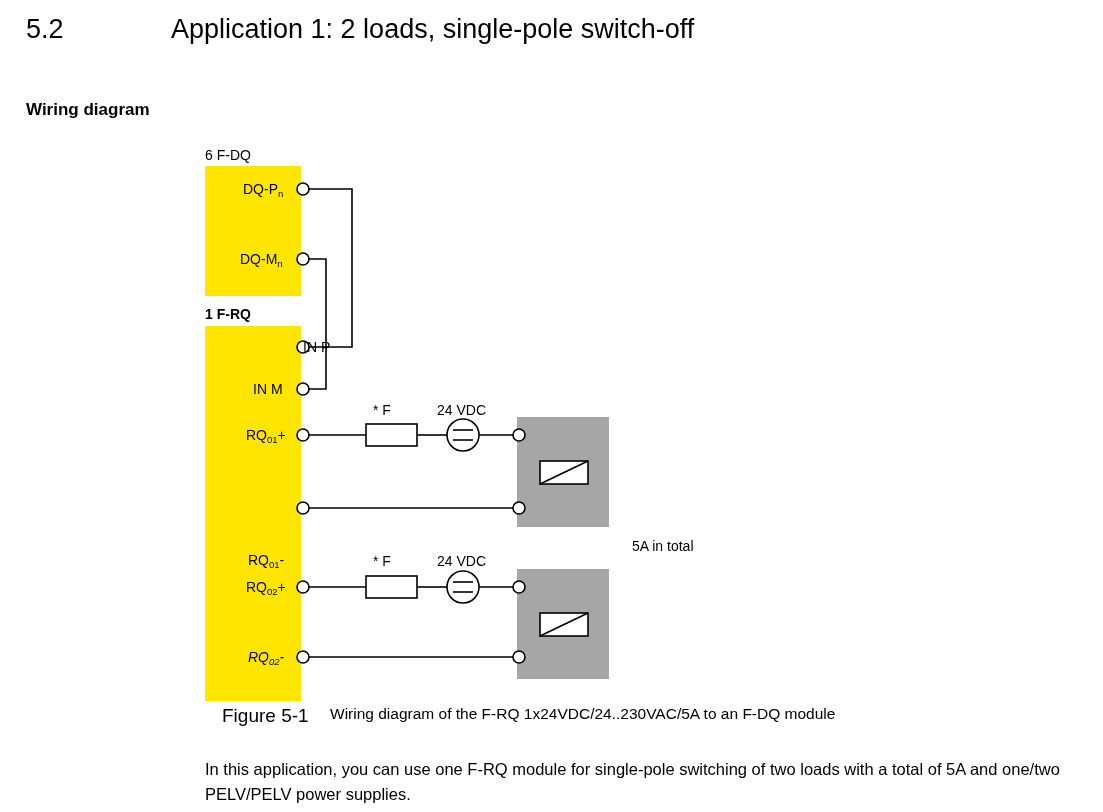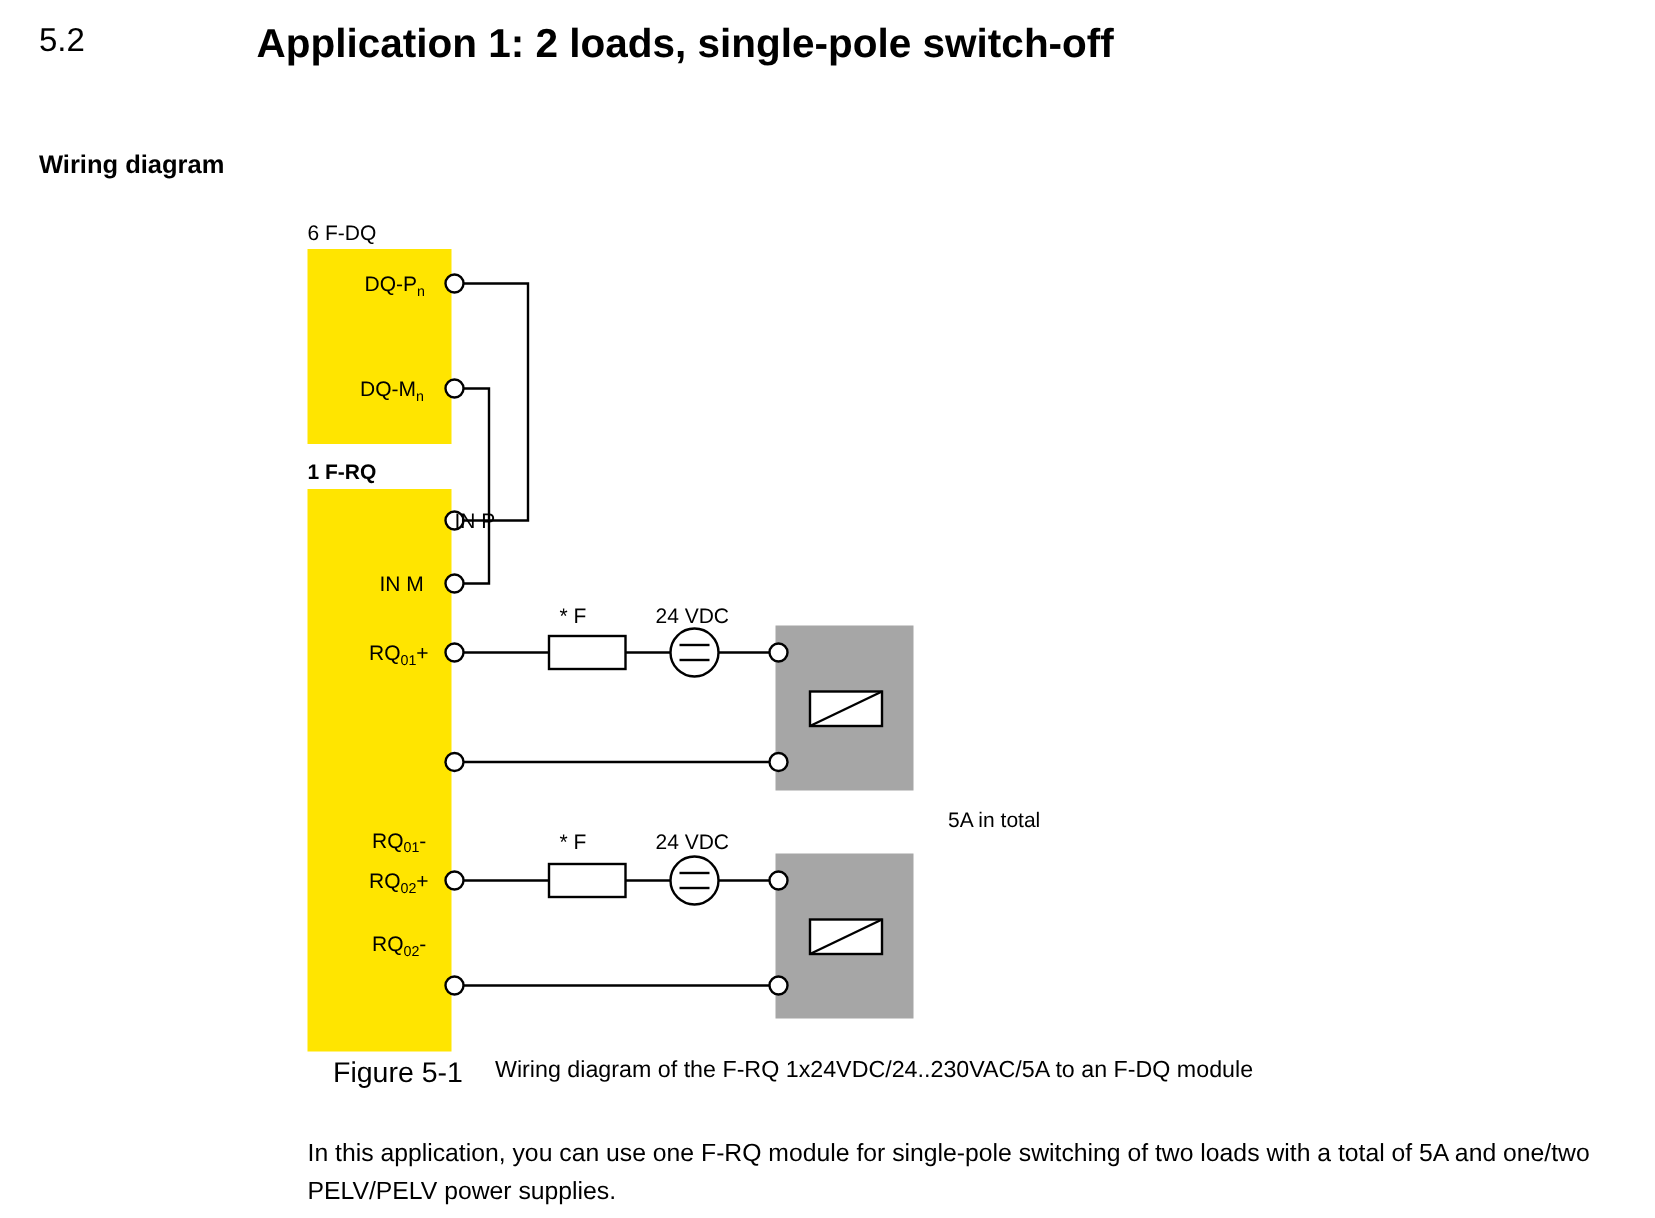--- a/index.html
+++ b/index.html
@@ -14,30 +14,30 @@
     font-family: "Liberation Sans", sans-serif;
     color: #000000;
     overflow: hidden;
   }
 
   
   .section-number {
     position: absolute;
     left: 26px;
     top: 14px;
-    font-size: 22px;
+    font-size: 27px;
     font-weight: normal;
     letter-spacing: 0px;
   }
   .section-title {
     position: absolute;
     left: 171px;
     top: 14px;
     font-size: 27px;
-    font-weight: bold;
+    font-weight: normal;
     white-space: nowrap;
   }
   .subheading {
     position: absolute;
     left: 26px;
     top: 100px;
     font-size: 17px;
     font-weight: bold;
   }
 
@@ -162,21 +162,21 @@
 
 <div class="lbl" style="left:246px; top:427px;">
   <span>RQ</span><sub>01</sub><span>+</span>
 </div>
 <div class="lbl" style="left:248px; top:512px;margin-top:40px;">
   <span>RQ</span><sub>01</sub><span>-</span>
 </div>
 <div class="lbl" style="left:246px; top:579px;">
   <span>RQ</span><sub>02</sub><span>+</span>
 </div>
-<div class="lbl" style="left:248px; top:621px;">
+<div class="lbl" style="left:248px; top:649px;font-style:italic;">
   <span>RQ</span><sub>02</sub><span>-</span>
 </div>
 
 <div class="lbl" style="left:373px; top:402px;">*  F</div>
 <div class="lbl" style="left:437px; top:402px;">24 VDC</div>
 <div class="lbl" style="left:373px; top:553px;">*  F</div>
 <div class="lbl" style="left:437px; top:553px;">24 VDC</div>
 <div class="lbl" style="left:632px; top:538px;">5A in total</div>
 
 <div class="fig-label">Figure 5-1</div>

